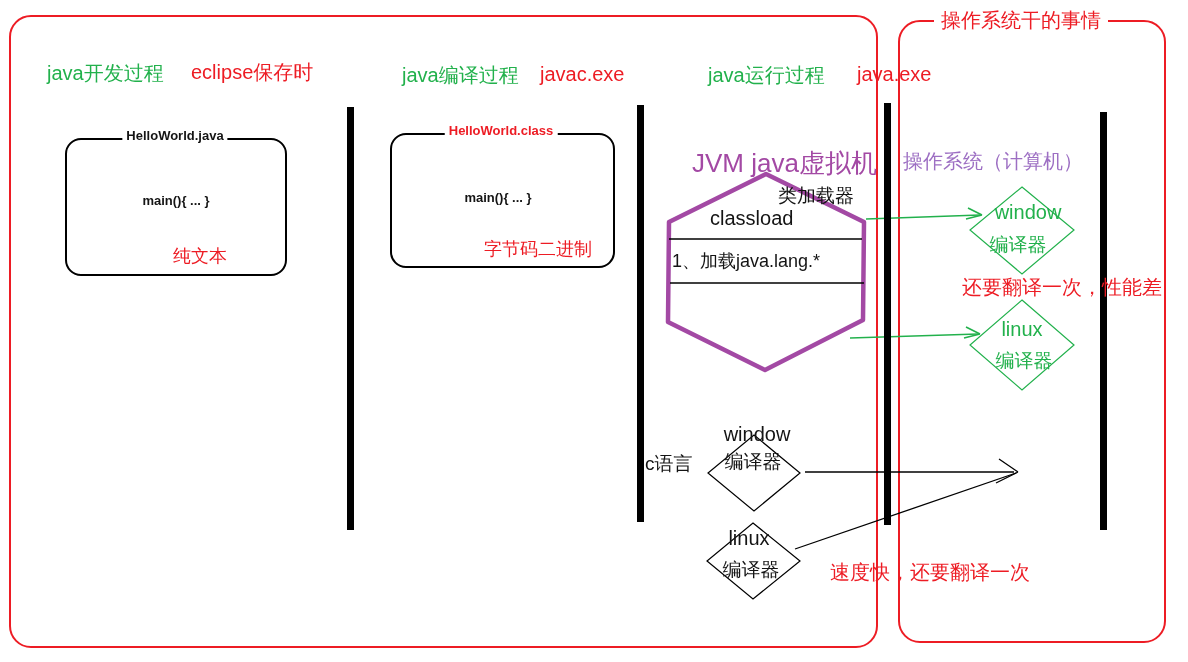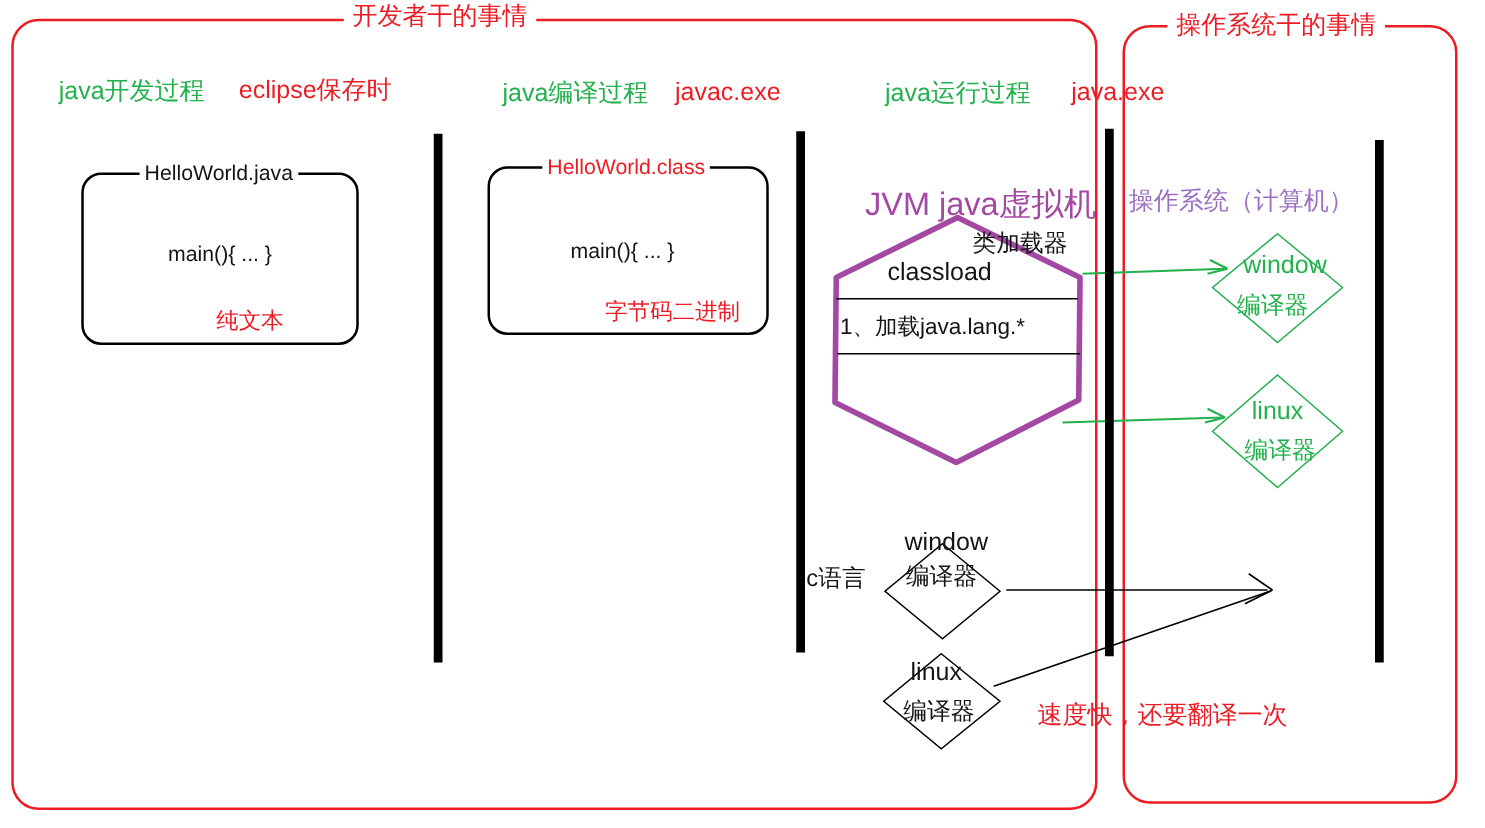--- a/index.html
+++ b/index.html
@@ -11,21 +11,21 @@
   .ctr{transform:translateX(-50%);}
   .red{color:var(--red);}
   .green{color:var(--green);}
   .purple{color:var(--purple);}
   .purple-light{color:var(--purple-light);text-align:center;}
   .black{color:#141414;}
   .onborder{background:#fff;padding:0 7px;}
   .bigbox{position:absolute;border:2px solid var(--red);border-radius:22px;background:transparent;}
   .filebox{position:absolute;border:2px solid #000;border-radius:16px;background:transparent;}
   svg.overlay{position:absolute;left:0;top:0;width:1188px;height:662px;}
-  .fs17{font-size:17px;} .fs18{font-size:18px;} .fs19{font-size:19px;}
+  .fs17{font-size:13px;font-weight:bold;} .fs18{font-size:18px;} .fs19{font-size:19px;}
   .fs20{font-size:20px;} .fs21{font-size:26px;}
 </style>
 </head>
 <body>
 
 <div class="canvas" style="--red:#ed1c24;--green:#22b14c;--purple:#a349a4;--purple-light:#9d6fc3;">
 
   <div class="bigbox" style="left:9px;top:15px;width:865px;height:629px;"></div>
   <div class="bigbox" style="left:898px;top:20px;width:264px;height:619px;"></div>
 
@@ -62,21 +62,20 @@
 
     <polygon points="754,435 800,473 754,511 708,473" fill="none" stroke="#000" stroke-width="1.2"></polygon>
     <polygon points="753,523 800,561 753,599 707,561" fill="none" stroke="#000" stroke-width="1.2"></polygon>
 
     <rect x="347" y="107" width="7" height="423" fill="#000"></rect>
     <rect x="637" y="105" width="7" height="417" fill="#000"></rect>
     <rect x="884" y="103" width="7" height="422" fill="#000"></rect>
     <rect x="1100" y="112" width="7" height="418" fill="#000"></rect>
   </svg>
 
-  <span class="abs ctr onborder red fs20" style="left:352px;top:2px;">开发者干的事情</span>
   <span class="abs ctr onborder red fs20" style="left:1021px;top:9px;">操作系统干的事情</span>
 
   <span class="abs green fs20" style="left:47px;top:62px;">java开发过程</span>
   <span class="abs red fs20" style="left:191px;top:61px;">eclipse保存时</span>
   <span class="abs green fs20" style="left:402px;top:64px;">java编译过程</span>
   <span class="abs red fs20" style="left:540px;top:63px;">javac.exe</span>
   <span class="abs green fs20" style="left:708px;top:64px;">java运行过程</span>
   <span class="abs red fs20" style="left:857px;top:63px;">java.exe</span>
 
   <span class="abs ctr onborder black fs17" style="left:175px;top:129px;padding:0 4px;">HelloWorld.java</span>
@@ -89,20 +88,21 @@
 
   <span class="abs purple fs21" style="left:692px;top:149px;">JVM java虚拟机</span>
   <span class="abs black fs19" style="left:778px;top:185px;">类加载器</span>
   <span class="abs black fs20" style="left:710px;top:207px;">classload</span>
   <span class="abs black fs18" style="left:672px;top:251px;">1、加载java.lang.*</span>
 
   <span class="abs purple-light fs20" style="left:903px;top:150px;">操作系统（计算机）</span>
 
   <span class="abs ctr green fs20" style="left:1028px;top:201px;">window</span>
   <span class="abs ctr green fs19" style="left:1018px;top:234px;">编译器</span>
+  <span class="abs red fs20" style="left:962px;top:276px;">还要翻译一次，性能差</span>
   <span class="abs ctr green fs20" style="left:1022px;top:318px;">linux</span>
   <span class="abs ctr green fs19" style="left:1024px;top:350px;">编译器</span>
 
   <span class="abs black fs19" style="left:645px;top:453px;">c语言</span>
   <span class="abs ctr black fs20" style="left:757px;top:423px;">window</span>
   <span class="abs ctr black fs19" style="left:753px;top:451px;">编译器</span>
   <span class="abs ctr black fs20" style="left:749px;top:527px;">linux</span>
   <span class="abs ctr black fs19" style="left:751px;top:559px;">编译器</span>
   <span class="abs red fs20" style="left:830px;top:561px;">速度快，还要翻译一次</span>
 

